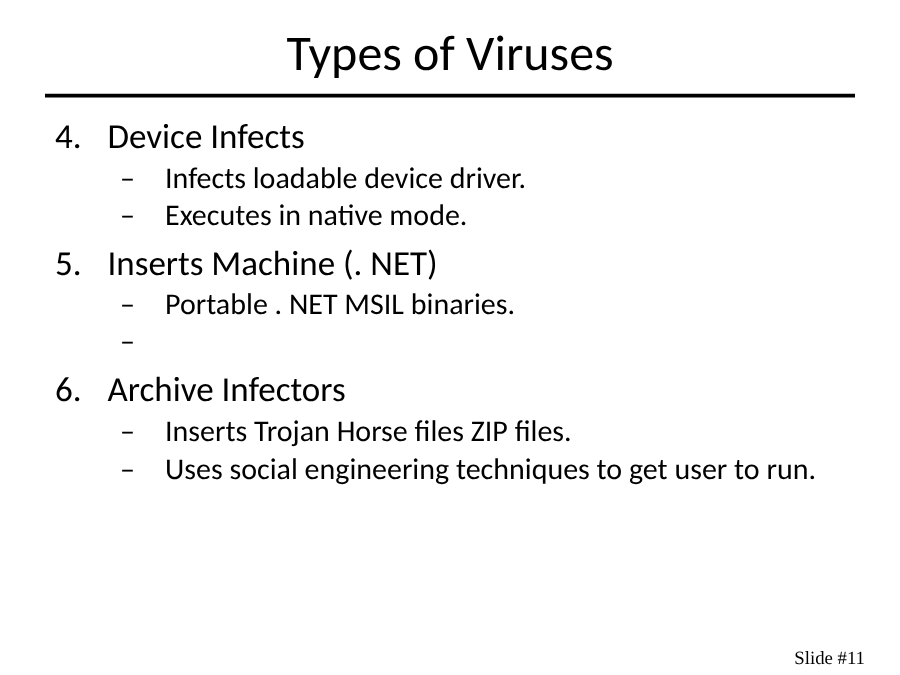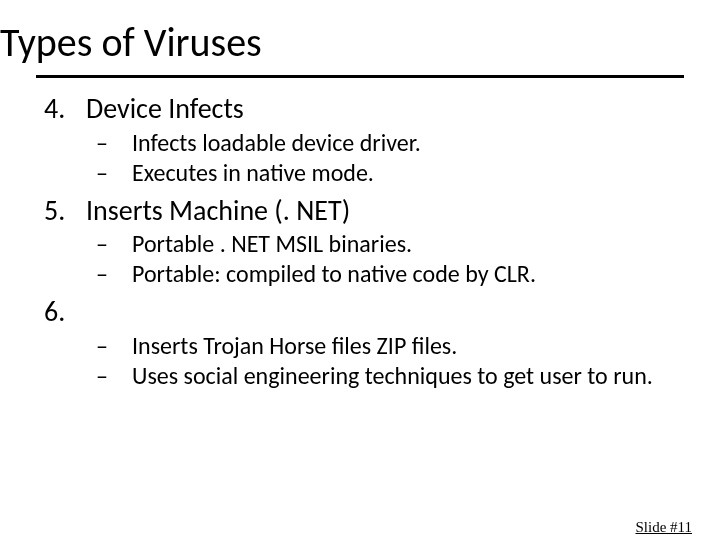--- a/index.html
+++ b/index.html
@@ -13,21 +13,21 @@
     position: relative;
     overflow: hidden;
   }
   .slide {
     width: 720px;
     height: 540px;
     position: relative;
     box-sizing: border-box;
   }
   .title {
-    text-align: left;
+    text-align: center;
     font-size: 40px;
     font-weight: 400;
     margin-top: 18px;
     margin-bottom: 8px;
   }
   .rule {
     border: none;
     border-top: 3px solid #000;
     margin: 0 36px 14px 36px;
   }
@@ -60,21 +60,20 @@
     width: 36px;
     flex: 0 0 36px;
     color: #000;
   }
   .footer {
     position: absolute;
     right: 28px;
     bottom: 22px;
     font-family: "Times New Roman", Times, serif;
     font-size: 15px;
-    text-decoration: underline;
   }
 </style>
 </head>
 <body>
 
 <div class="slide">
   <div class="title">Types of Viruses</div>
   <hr class="rule">
 
   <div class="content">
@@ -98,27 +97,27 @@
       <div class="item-head">
         <span class="num">5.</span>
         <span>Inserts Machine (. NET)</span>
       </div>
       <div class="sub">
         <span class="dash">–</span>
         <span>Portable . NET MSIL binaries.</span>
       </div>
       <div class="sub">
         <span class="dash">–</span>
-        <span>Portable: compiled to native code by CLR.</span>
       </div>
     </div>
 
     <div class="item">
       <div class="item-head">
         <span class="num">6.</span>
+        <span>Archive Infectors</span>
       </div>
       <div class="sub">
         <span class="dash">–</span>
         <span>Inserts Trojan Horse files ZIP files.</span>
       </div>
       <div class="sub">
         <span class="dash">–</span>
         <span>Uses social engineering techniques to get user to run.</span>
       </div>
     </div>

